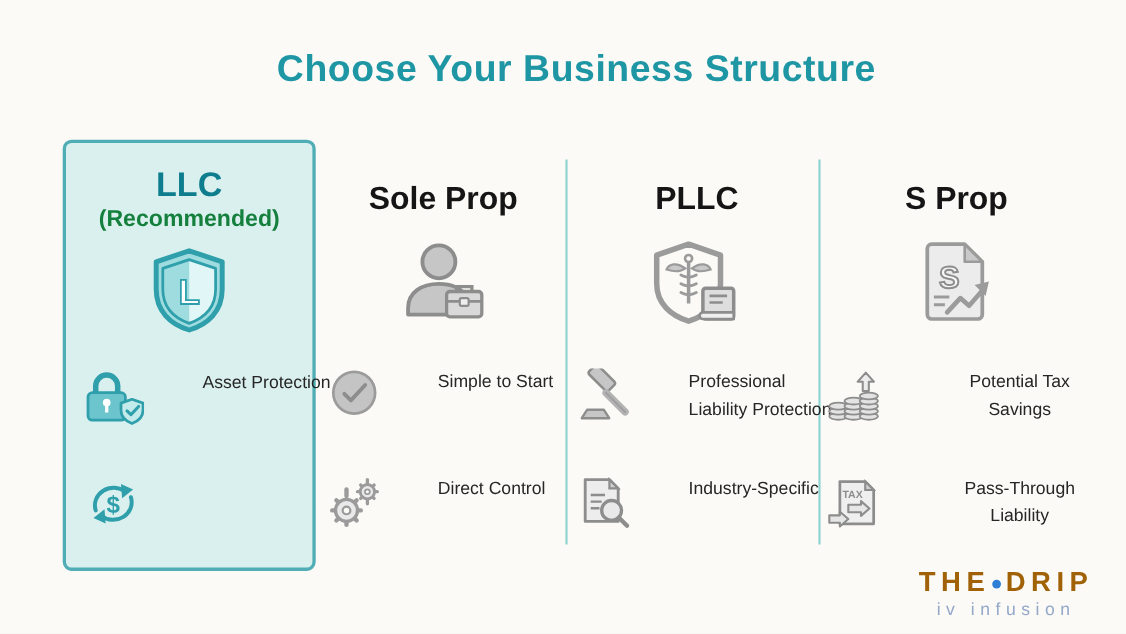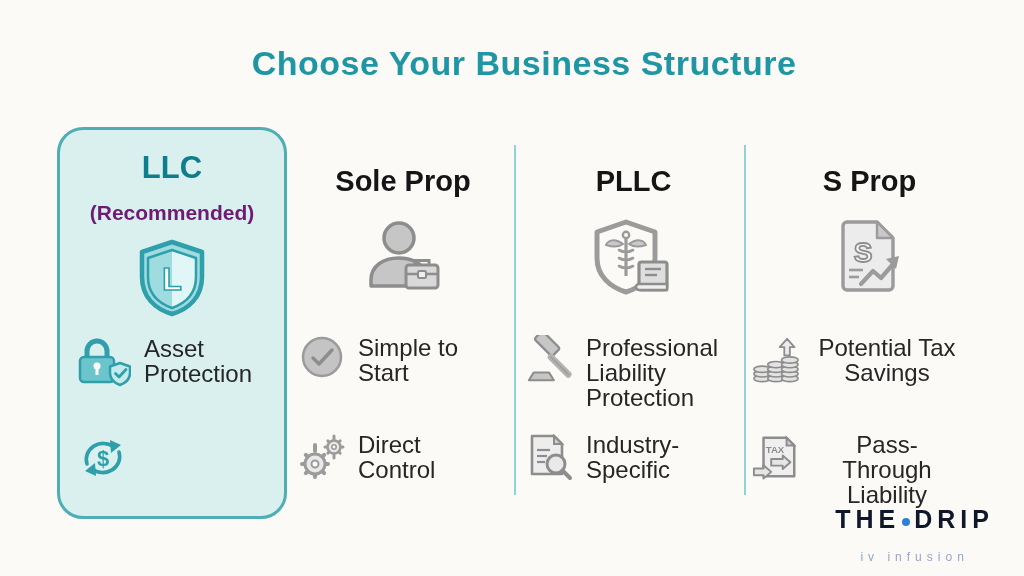--- a/index.html
+++ b/index.html
@@ -4,58 +4,58 @@
 <style>
   html,body{margin:0;padding:0;}
   body{font-family:"Liberation Sans",sans-serif;background:#e9e9e9;}
   .stage{position:relative;width:1024px;height:576px;background:#fbfaf6;overflow:hidden;margin:0 auto;}
 
   .page-title{position:absolute;top:44px;left:12px;width:100%;text-align:center;
     font-size:34px;font-weight:bold;color:#1e96a4;letter-spacing:.5px;}
 
   
   .llc-card{position:absolute;left:57px;top:127px;width:230px;height:392px;box-sizing:border-box;
-    background:#d9f0ee;border:3px solid #4fadb5;border-radius:26px;}
+    background:#d9f0ee;border:3px solid #4fadb5;border-radius:8px;}
   .llc-title{margin-top:20px;text-align:center;font-size:31px;font-weight:bold;color:#0e7d8d;}
-  .llc-sub{margin-top:15px;text-align:center;font-size:21px;font-weight:bold;color:#701a75;}
+  .llc-sub{margin-top:1px;text-align:center;font-size:21px;font-weight:bold;color:#15803d;}
   .llc-icon-wrap{margin-top:12px;display:flex;justify-content:center;}
 
   
   .col{position:absolute;top:140px;}
   .col-sole{left:298px;width:210px;}
   .col-pllc{left:526px;width:215px;}
   .col-scorp{left:752px;width:235px;}
   .col-title{margin:25px 0 0 0;text-align:center;font-size:29px;font-weight:bold;color:#151515;}
   .col-icon-wrap{margin-top:20px;display:flex;justify-content:center;}
 
   .divider{position:absolute;top:145px;width:2px;height:350px;background:#8fd4d2;}
   .divider-1{left:514px;}
   .divider-2{left:744px;}
 
   
   .feature{position:absolute;display:flex;align-items:flex-start;gap:12px;}
   .feature .ficon{flex:none;display:flex;justify-content:center;}
-  .feature .flabel{font-size:24px;line-height:25px;color:#262626;}
+  .feature .flabel{font-size:16px;line-height:25px;color:#262626;margin-left:40px;}
   .llc-card .feature{left:14px;}
   .llc-card .f1{top:206px;}
   .llc-card .f2{top:303px;}
   .llc-card .ficon{width:58px;}
   .llc-card .flabel{width:130px;}
   .col .f1{top:195px;}
   .col .f2{top:292px;}
   .col .ficon{width:48px;}
   .col-sole .flabel{width:115px;}
   .col-pllc .flabel{width:135px;}
   .col-scorp .flabel{width:150px;text-align:center;}
 
   
   .logo{position:absolute;right:30px;bottom:12px;text-align:center;}
-  .logo-brand{font-size:25px;font-weight:bold;color:#0f172a;letter-spacing:5px;white-space:nowrap;}
+  .logo-brand{font-size:25px;font-weight:bold;color:#a16207;letter-spacing:5px;white-space:nowrap;}
   .logo-dot{display:inline-block;width:8px;height:8px;border-radius:50%;background:#2f7fd6;margin:0 4px 2px 2px;}
-  .logo-tag{margin-top:16px;font-size:12px;color:#93a7c9;letter-spacing:5px;}
+  .logo-tag{margin-top:2px;font-size:16px;color:#93a7c9;letter-spacing:5px;}
 </style>
 </head>
 <body>
 
 <div class="stage">
 
   <div class="page-title">Choose Your Business Structure</div>
 
   <div class="llc-card">
     <div class="llc-title">LLC</div>

